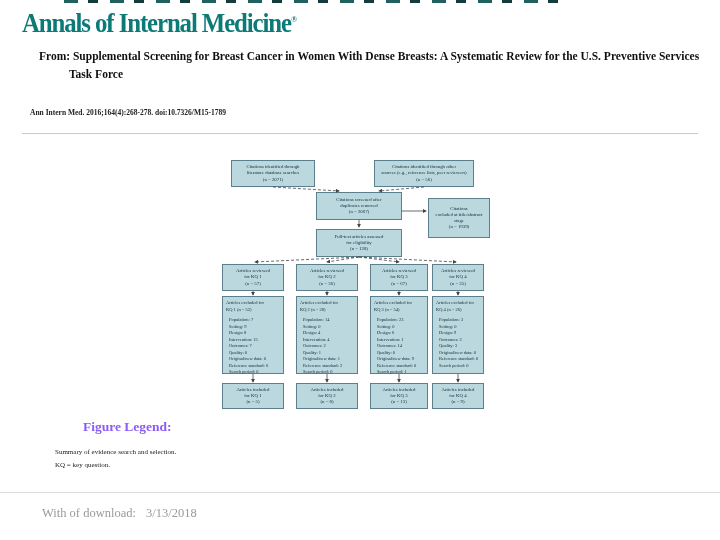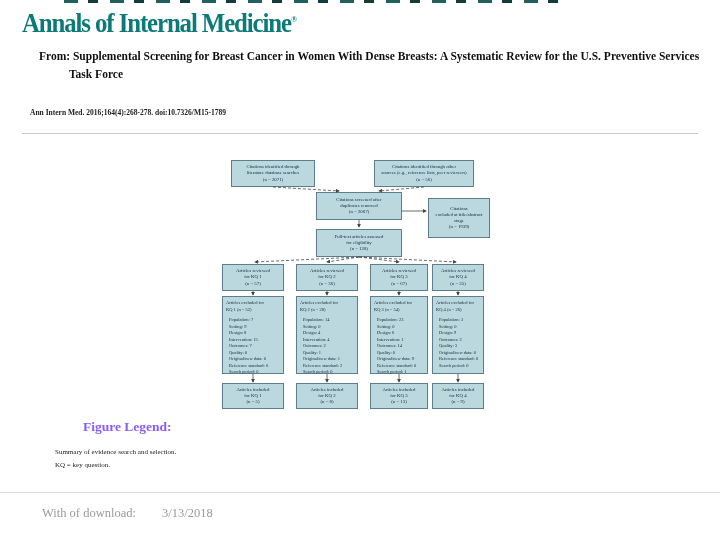--- a/index.html
+++ b/index.html
@@ -22,21 +22,21 @@
         display:flex;align-items:center;justify-content:center;padding:1px;box-sizing:border-box;}
   .xbox{position:absolute;background:#bcd8df;border:1px solid #5b7f8d;color:#0d2b3b;
         font-size:4.5px;line-height:1.45;text-align:left;padding:3px 2px 2px 3px;box-sizing:border-box;}
   .xbox .xhead{white-space:pre-line;margin-bottom:4px;}
   .xbox .reason{margin-left:3px;}
   .arrows{position:absolute;left:200px;top:150px;width:300px;height:265px;}
 
   .legend-heading{position:absolute;left:55px;top:419px;font-size:13.5px;font-weight:bold;color:#8b5cf6;margin-left:28px;}
   .legend-lines{position:absolute;left:55px;top:446px;font-size:7px;color:#222;line-height:1.9;}
   .footer-date{position:absolute;left:42px;top:506px;font-size:12.5px;color:#9a9a9a;}
-  .footer-date .val{margin-left:26px;}
+  .footer-date .val{margin-left:10px;}
   .footer-copy{position:absolute;left:303px;top:506px;font-size:12px;color:#9a9a9a;}
   .footer-copy a{color:#3333cc;text-decoration:underline;font-weight:bold;cursor:pointer;}
 </style>
 </head>
 <body>
 
 <div class="slide">
 
   <div class="top-artifact"></div>
 

